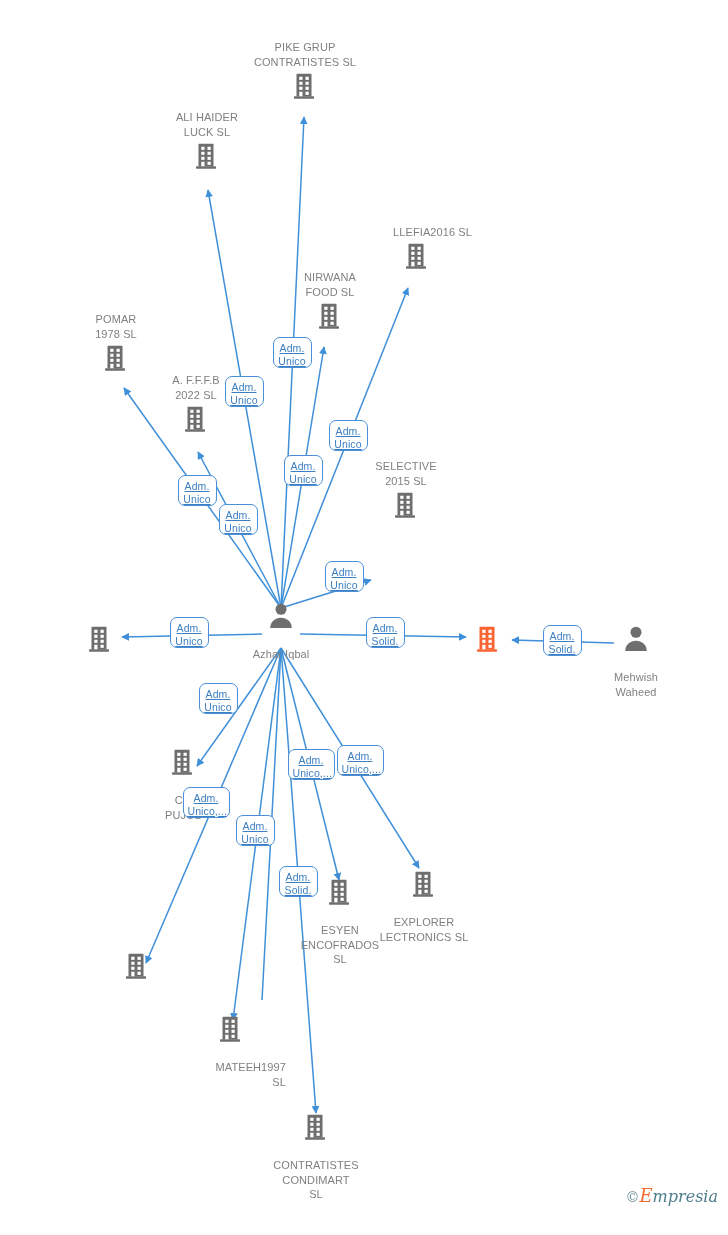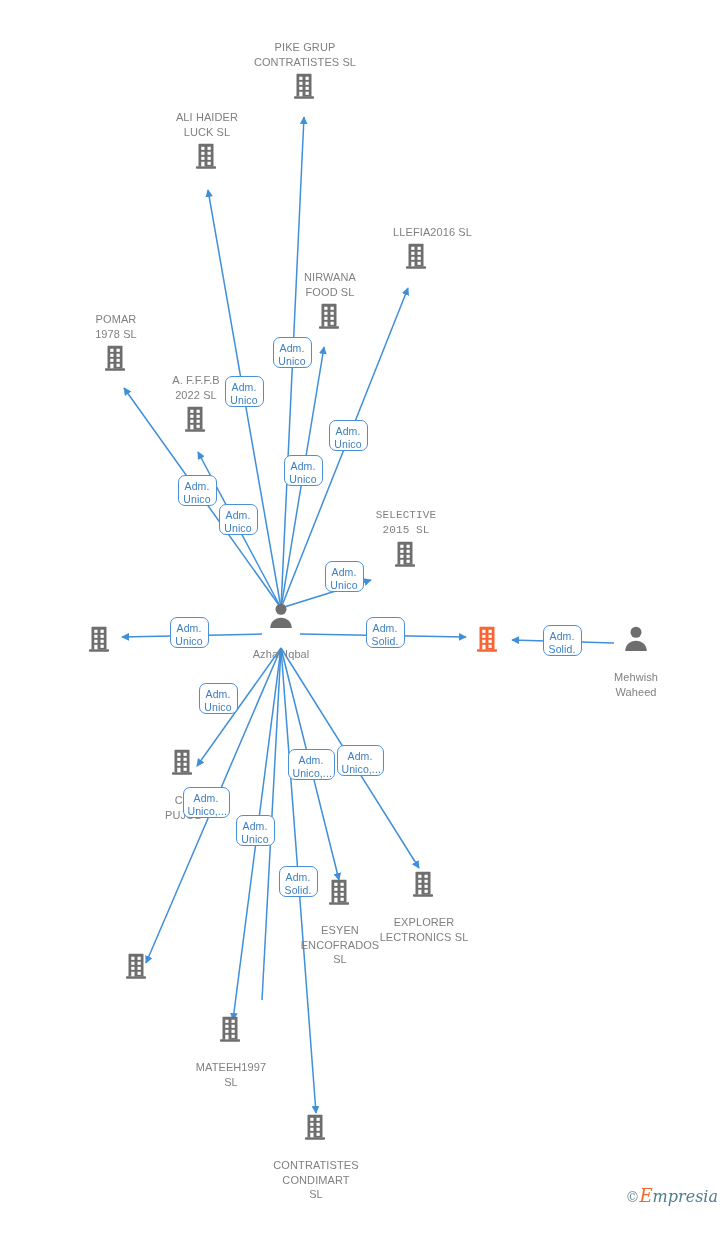--- a/index.html
+++ b/index.html
@@ -60,20 +60,21 @@
     background: #ffffff;
     border: 1.3px solid #4a90d9;
     border-radius: 7px;
     color: #3d7fc1;
     font-size: 10.5px;
     line-height: 13px;
     text-align: center;
     padding: 4px 4px 12px 4px;
     white-space: pre-line;
     letter-spacing: 0.1px;
+    text-decoration: underline;
   }
   #watermark {
     position: absolute;
     right: 10px;
     bottom: 6px;
     font-size: 15px;
     color: #4f7e8c;
     font-family: "DejaVu Serif", serif;
     white-space: nowrap;
   }
@@ -243,21 +244,21 @@
     <rect x="7.4" y="8.6" width="2.6" height="2.5"></rect>
     <rect x="12.4" y="8.6" width="2.6" height="2.5"></rect>
     <rect x="7.4" y="12.6" width="2.6" height="2.5"></rect>
     <rect x="12.4" y="12.6" width="2.6" height="2.5"></rect>
     <rect x="7.4" y="16.6" width="2.6" height="3.6"></rect>
     <rect x="12.4" y="16.6" width="2.6" height="2.5"></rect>
   </g>
 </svg>
         </span>
       </div>
-      <div class="node labelabove" style="left: 406px; top: 508px; font-family: Liberation Mono, monospace;">
+      <div class="node labelabove" style="left: 406px; top: 459px;">
         <span class="nlabel">SELECTIVE
 2015  SL</span>
         <span class="glyph">
 <svg width="30" height="30" viewBox="0 0 24 24" aria-hidden="true">
   <g fill="#6e6e6e">
     <rect x="5.2" y="2.2" width="12" height="18.2" rx="0.5"></rect>
     <rect x="3.2" y="20.2" width="16" height="1.9" rx="0.5"></rect>
   </g>
   <g fill="#ffffff">
     <rect x="7.4" y="4.6" width="2.6" height="2.5"></rect>
@@ -415,21 +416,21 @@
     <rect x="7.4" y="8.6" width="2.6" height="2.5"></rect>
     <rect x="12.4" y="8.6" width="2.6" height="2.5"></rect>
     <rect x="7.4" y="12.6" width="2.6" height="2.5"></rect>
     <rect x="12.4" y="12.6" width="2.6" height="2.5"></rect>
     <rect x="7.4" y="16.6" width="2.6" height="3.6"></rect>
     <rect x="12.4" y="16.6" width="2.6" height="2.5"></rect>
   </g>
 </svg>
         </span>
       </div>
-      <div class="node" style="left: 231px; top: 1014px;">
+      <div class="node" style="left: 231px; top: 1014px; text-align: right;">
         <span class="glyph">
 <svg width="30" height="30" viewBox="0 0 24 24" aria-hidden="true">
   <g fill="#6e6e6e">
     <rect x="5.2" y="2.2" width="12" height="18.2" rx="0.5"></rect>
     <rect x="3.2" y="20.2" width="16" height="1.9" rx="0.5"></rect>
   </g>
   <g fill="#ffffff">
     <rect x="7.4" y="4.6" width="2.6" height="2.5"></rect>
     <rect x="12.4" y="4.6" width="2.6" height="2.5"></rect>
     <rect x="7.4" y="8.6" width="2.6" height="2.5"></rect>

